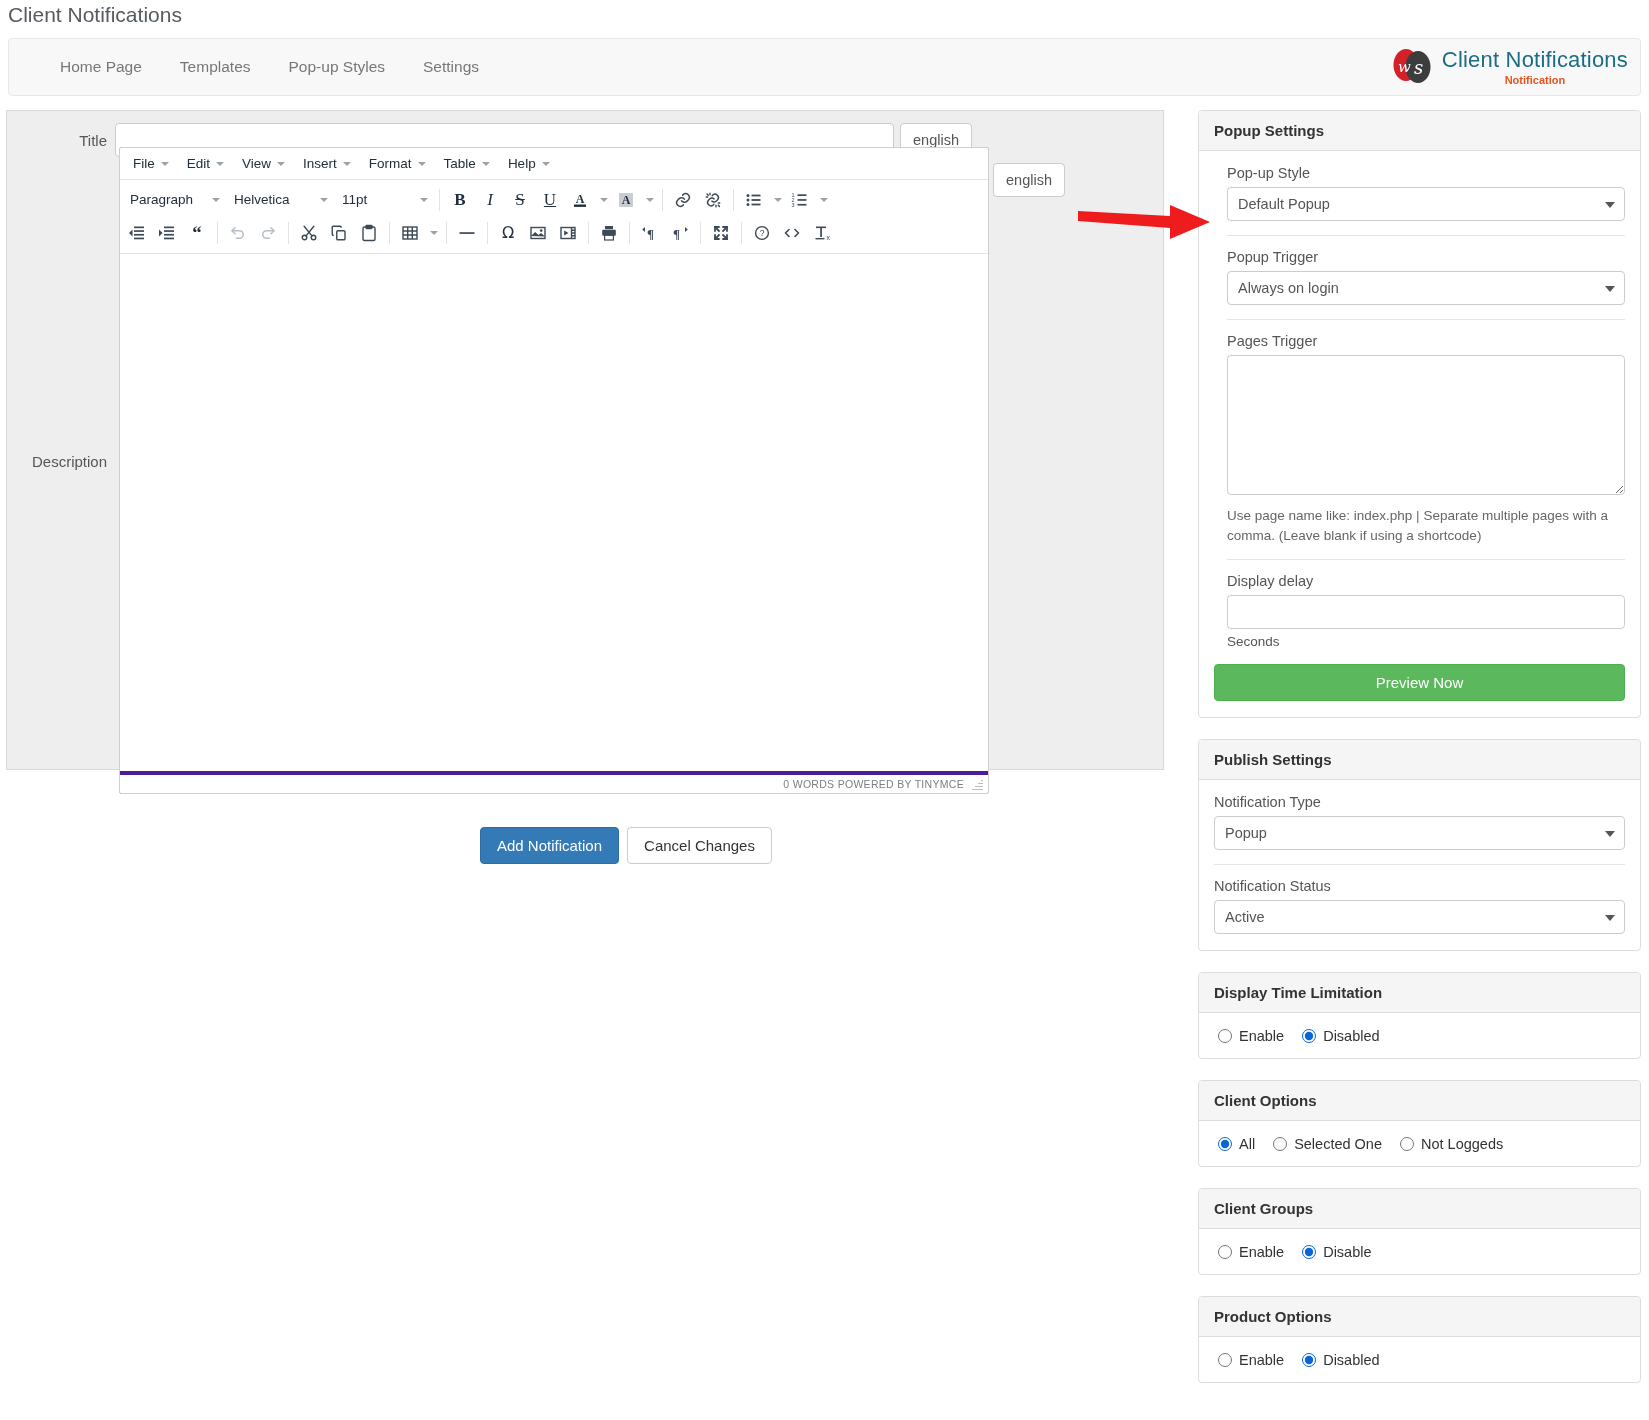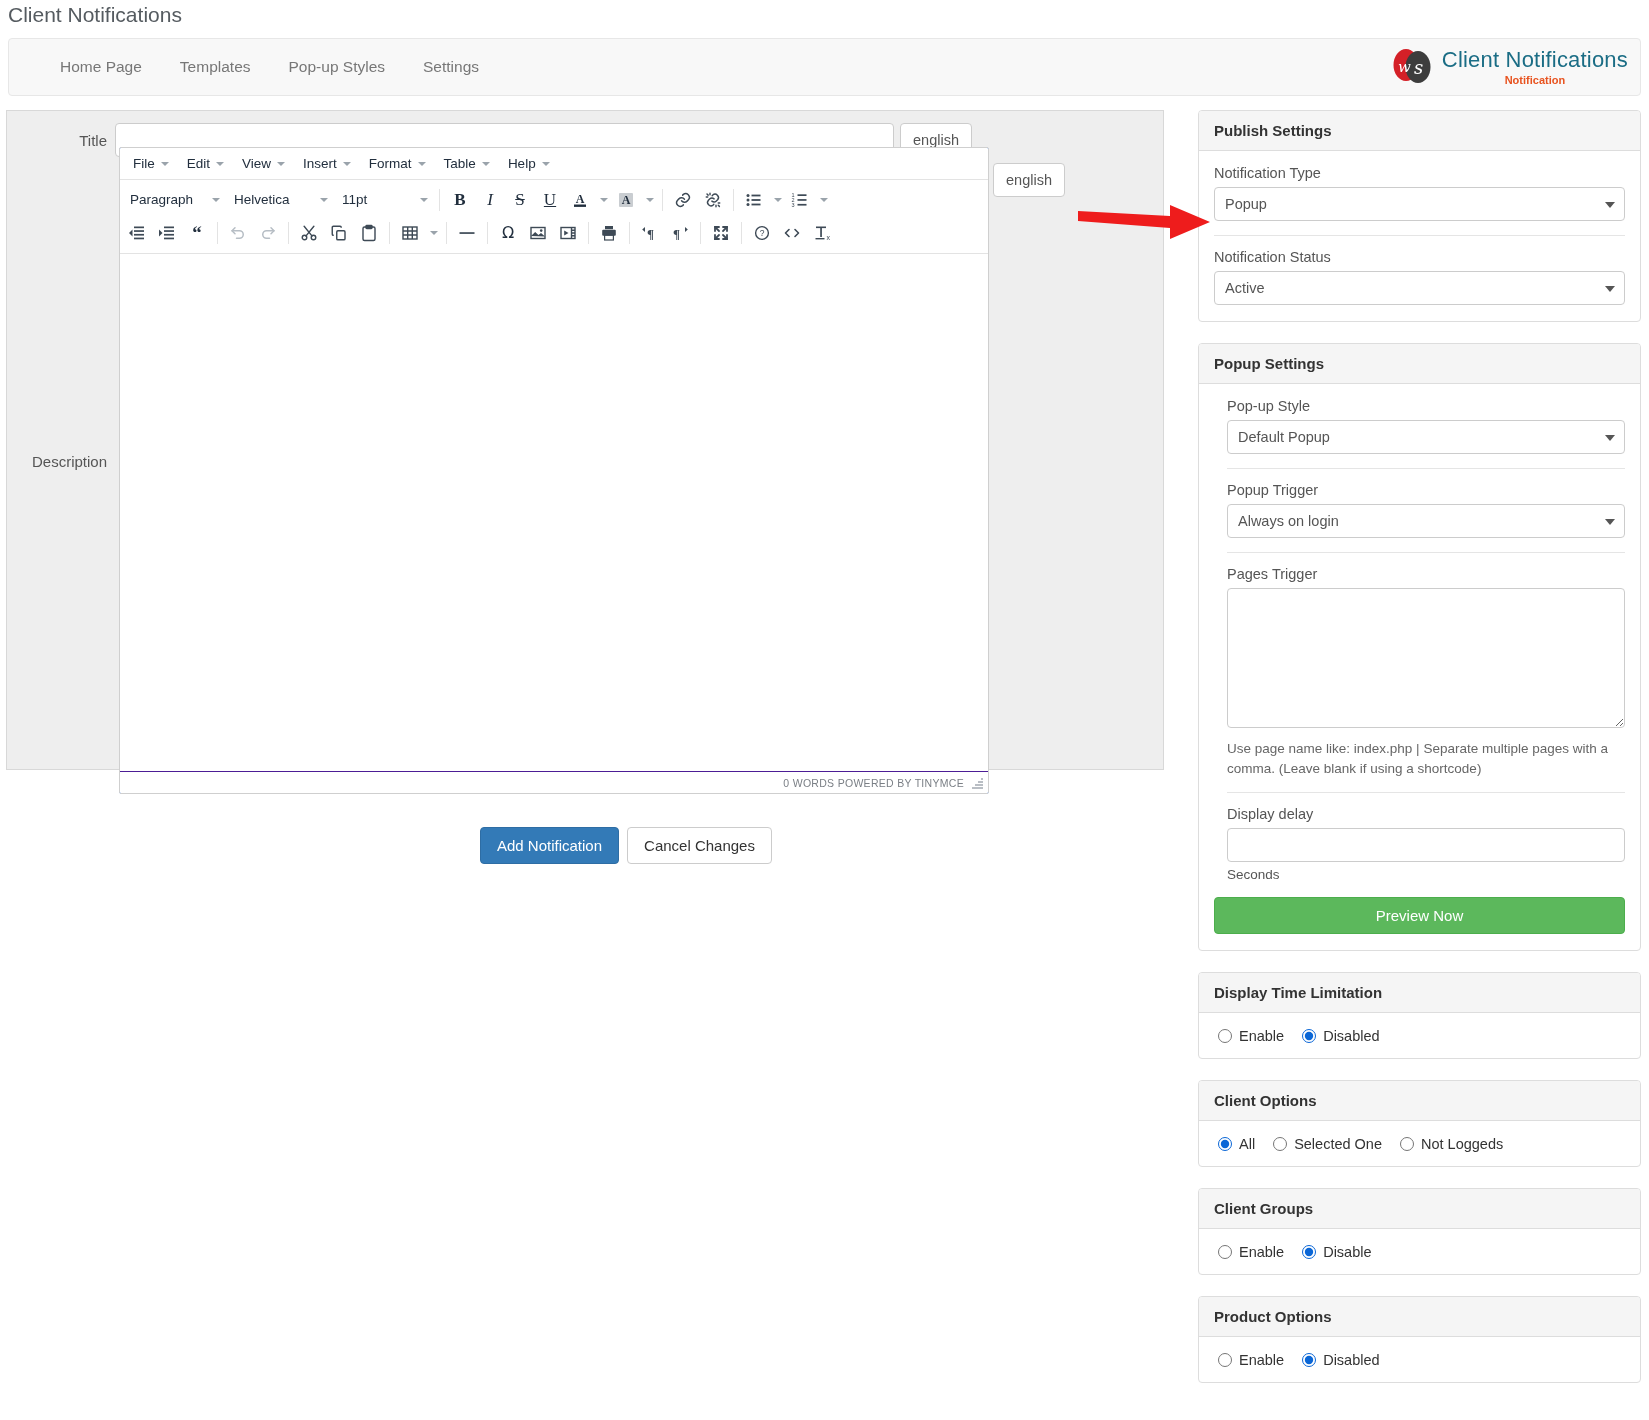--- a/index.html
+++ b/index.html
@@ -134,21 +134,21 @@
     height: 28px; display:flex; align-items:center; justify-content: space-between;
     padding: 0 6px 0 8px; cursor: pointer; border-radius: 3px;
     font-size: 13.5px; color: #222f3e; white-space: nowrap;
   }
   .sel-para { width: 104px; }
   .sel-font { width: 108px; }
   .sel-size { width: 100px; }
 
   .mce-body { flex: 1; background: #fff; }
   .mce-status {
-    height: 22px; border-top: 1px solid #4c1d95;
+    height: 22px; border-top: 4px solid #4c1d95;
     display: flex; align-items: center; justify-content: flex-end;
     padding-right: 4px; font-size: 10.5px; letter-spacing: .3px;
     color: #7a7f85; text-transform: uppercase; position: relative;
     background: #fff;
   }
   .resize-grip { width: 14px; height: 14px; margin-left: 6px; position: relative; cursor: nwse-resize; }
   .resize-grip i { position:absolute; right:1px; background:#b9bec4; height:1.5px; }
   .resize-grip i:nth-child(1){ width:11px; bottom:1px;}
   .resize-grip i:nth-child(2){ width:8px; bottom:4px;}
   .resize-grip i:nth-child(3){ width:5px; bottom:7px;}
@@ -590,75 +590,75 @@
   </div>
 
   <div class="actions">
     <button class="btn-primary">Add Notification</button>
     <button class="btn-default">Cancel Changes</button>
   </div>
 
   <div class="sidebar">
 
     <div class="panel">
+      <div class="panel-head">Popup Settings</div>
+      <div class="panel-body">
+
+        <label class="form-label form-label-ind">Pop-up Style</label>
+        <div class="sel-wrap field-ind">
+          <select class="form-select">
+            <option>Default Popup</option>
+          </select>
+        </div>
+
+        <hr class="hr">
+
+        <label class="form-label form-label-ind">Popup Trigger</label>
+        <div class="sel-wrap field-ind">
+          <select class="form-select">
+            <option>Always on login</option>
+          </select>
+        </div>
+
+        <hr class="hr">
+
+        <label class="form-label form-label-ind">Pages Trigger</label>
+        <textarea class="pages-trigger" style=""></textarea>
+        <div class="help-text">Use page name like: index.php | Separate multiple pages with a comma. (Leave blank if using a shortcode)</div>
+
+        <hr class="hr">
+
+        <label class="form-label form-label-ind">Display delay</label>
+        <input class="text-input" type="text" value="" style="">
+        <div class="seconds-note">Seconds</div>
+
+        <button class="btn-preview">Preview Now</button>
+      </div>
+    </div>
+
+    <div class="panel">
       <div class="panel-head">Publish Settings</div>
       <div class="panel-body">
         <label class="form-label">Notification Type</label>
         <div class="sel-wrap">
           <select class="form-select">
             <option>Popup</option>
           </select>
         </div>
         <hr class="hr0">
         <label class="form-label">Notification Status</label>
         <div class="sel-wrap">
           <select class="form-select">
             <option>Active</option>
           </select>
         </div>
       </div>
     </div>
 
     <div class="panel">
-      <div class="panel-head">Popup Settings</div>
-      <div class="panel-body">
-
-        <label class="form-label form-label-ind">Pop-up Style</label>
-        <div class="sel-wrap field-ind">
-          <select class="form-select">
-            <option>Default Popup</option>
-          </select>
-        </div>
-
-        <hr class="hr">
-
-        <label class="form-label form-label-ind">Popup Trigger</label>
-        <div class="sel-wrap field-ind">
-          <select class="form-select">
-            <option>Always on login</option>
-          </select>
-        </div>
-
-        <hr class="hr">
-
-        <label class="form-label form-label-ind">Pages Trigger</label>
-        <textarea class="pages-trigger" style=""></textarea>
-        <div class="help-text">Use page name like: index.php | Separate multiple pages with a comma. (Leave blank if using a shortcode)</div>
-
-        <hr class="hr">
-
-        <label class="form-label form-label-ind">Display delay</label>
-        <input class="text-input" type="text" value="" style="">
-        <div class="seconds-note">Seconds</div>
-
-        <button class="btn-preview">Preview Now</button>
-      </div>
-    </div>
-
-    <div class="panel">
       <div class="panel-head">Display Time Limitation</div>
       <div class="panel-body-tight">
         <div class="radio-row">
           <label class="radio-opt">
             <input type="radio" name="dtl" style="">
             <span>Enable</span>
           </label>
           <label class="radio-opt">
             <input type="radio" name="dtl" checked="" style="">
             <span>Disabled</span>

